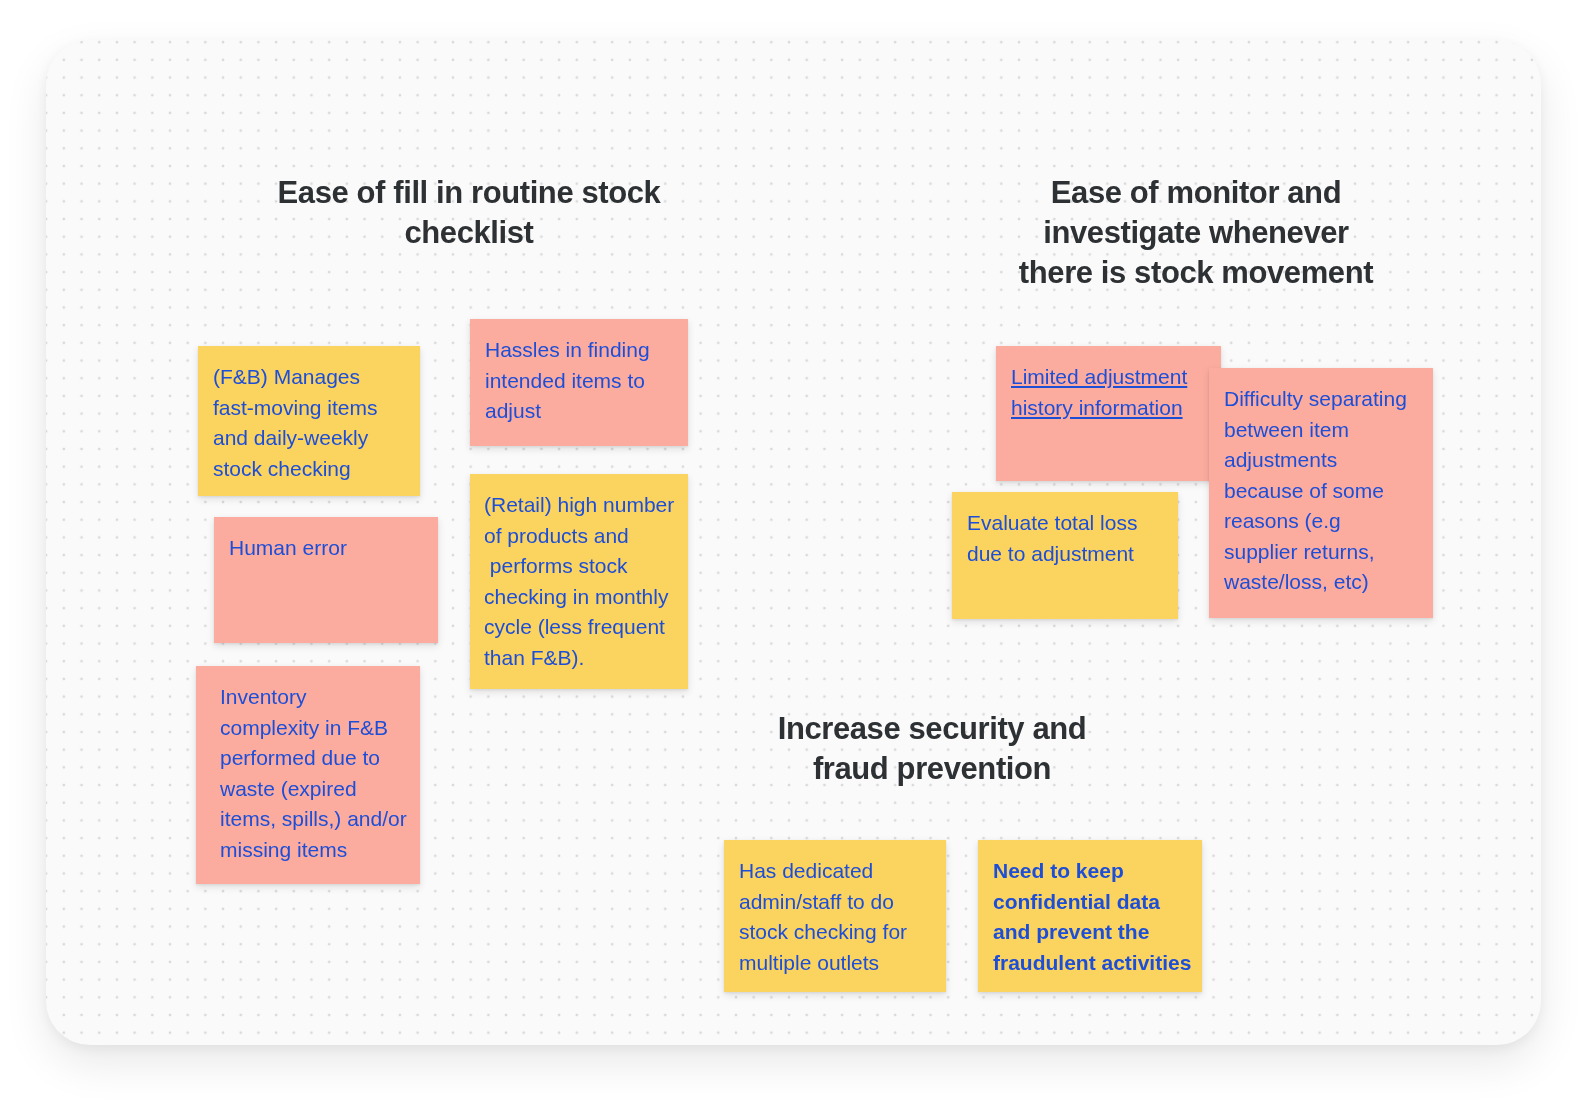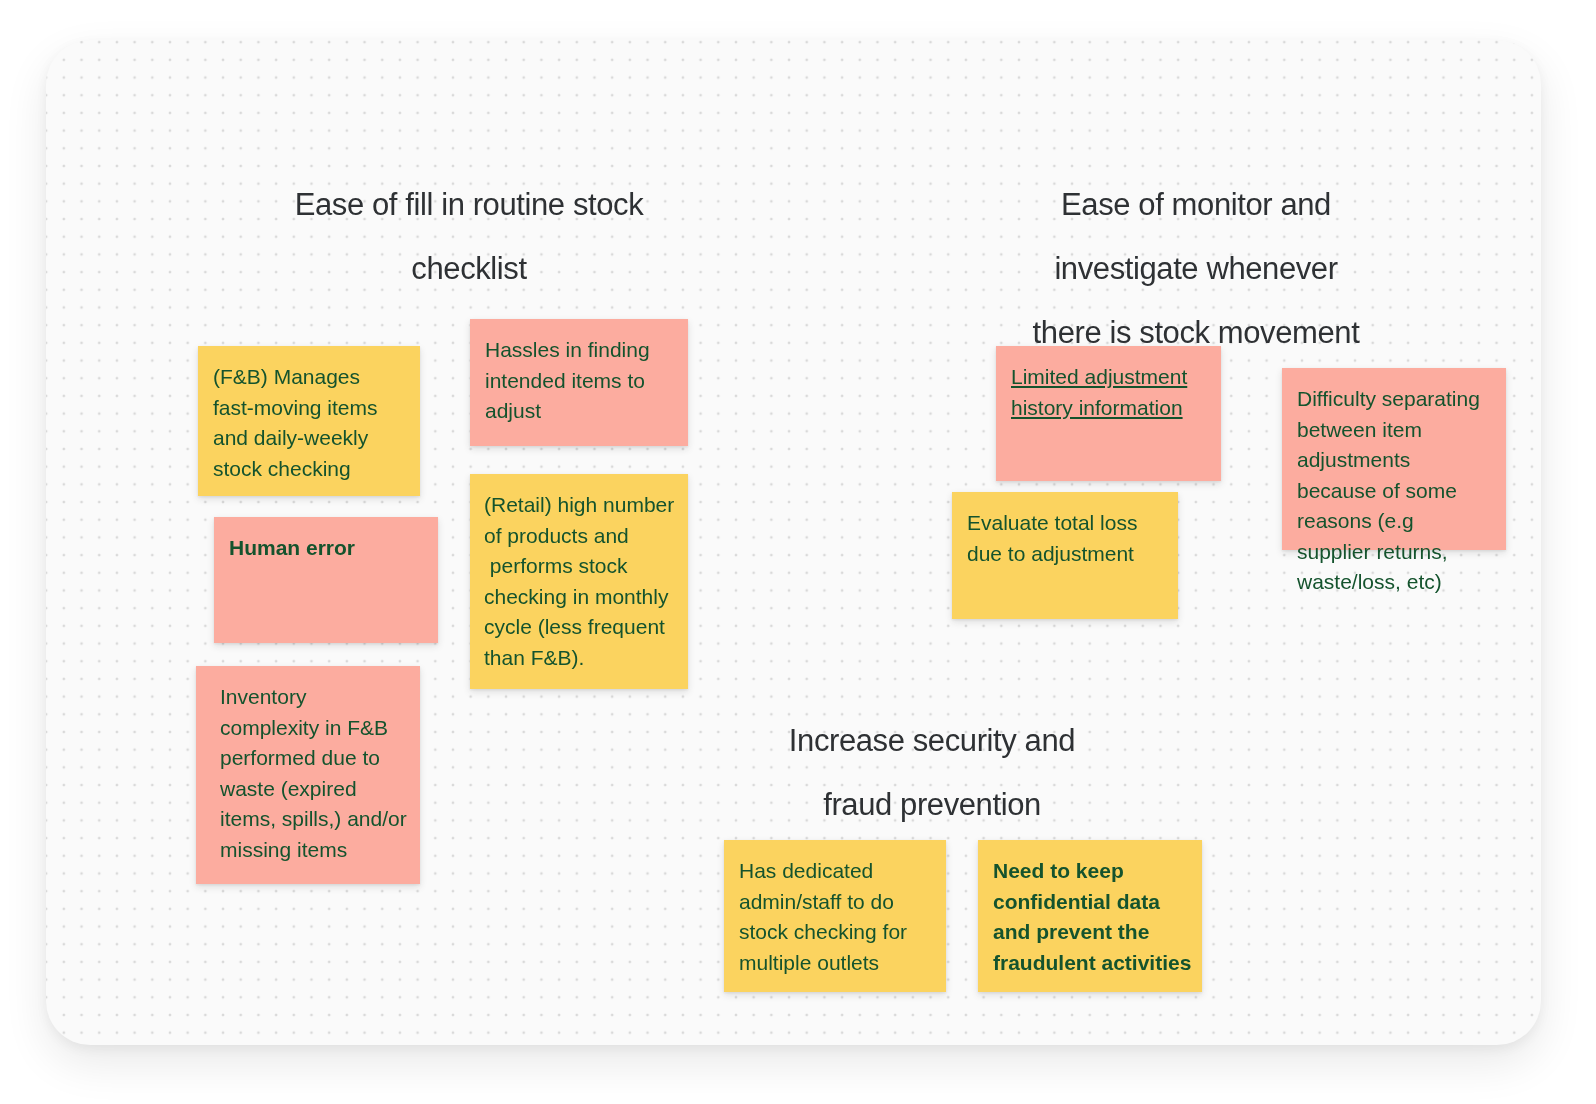--- a/index.html
+++ b/index.html
@@ -28,47 +28,47 @@
     background-image: radial-gradient(circle, #d9d9d9 1.4px, rgba(217,217,217,0) 1.6px);
     background-size: 17.7px 17.7px;
     background-position: 9px 11px;
     box-shadow: 0 18px 45px rgba(0,0,0,0.09), 0 4px 12px rgba(0,0,0,0.05);
   }
   
   .board-heading {
     position: absolute;
     text-align: center;
     font-size: 31px;
-    line-height: 64px;
-    font-weight: 400;
+    line-height: 40px;
+    font-weight: 700;
     letter-spacing: -0.4px;
     color: #2E3134;
     white-space: pre-line;
   }
   .heading-1 { left: 133px; top: 133px; width: 580px; }
   .heading-2 { left: 920px; top: 133px; width: 460px; }
   .heading-3 { left: 656px; top: 669px; width: 460px; }
   
   .note {
     position: absolute;
     box-sizing: border-box;
     padding: 16px 15px;
     font-size: 21px;
     line-height: 30.5px;
-    color: #14532d;
+    color: #1d4ed8;
     white-space: pre;
     box-shadow: 0 3px 7px rgba(40,40,40,0.13), 0 1px 2px rgba(40,40,40,0.08);
   }
   .note-a { left: 152px;  top: 306px; width: 222px; height: 150px; }
   .note-b { left: 424px;  top: 279px; width: 218px; height: 127px; }
   .note-c { left: 424px;  top: 434px; width: 218px; height: 215px; }
   .note-d { left: 168px;  top: 477px; width: 224px; height: 126px; }
   .note-e { left: 150px;  top: 626px; width: 224px; height: 218px; padding-left: 24px; }
   .note-f { left: 950px;  top: 306px; width: 225px; height: 135px; text-decoration: underline; }
-  .note-g { left: 1236px; top: 328px; width: 224px; height: 182px; }
+  .note-g { left: 1163px; top: 328px; width: 224px; height: 250px; }
   .note-h { left: 906px;  top: 452px; width: 226px; height: 127px; }
   .note-i { left: 678px;  top: 800px; width: 222px; height: 152px; }
   .note-j { left: 932px;  top: 800px; width: 224px; height: 152px; }
   
   .yellow { background-color: #FBD35F; }
   .pink   { background-color: #FCAC9F; }
 </style>
 </head>
 <body>
 
@@ -94,21 +94,21 @@
 intended items to
 adjust</div>
 
     <div class="note yellow note-c" style="background-color: rgb(251, 211, 95); padding-left: 14px;">(Retail) high number
 of products and
  performs stock
 checking in monthly
 cycle (less frequent
 than F&amp;B).</div>
 
-    <div class="note pink note-d" style="background-color: rgb(252, 172, 159); font-weight: bold;">Human error</div>
+    <div class="note pink note-d" style="background-color: rgb(252, 172, 159);">Human error</div>
 
     <div class="note pink note-e" style="background-color: rgb(252, 172, 159);">Inventory
 complexity in F&amp;B
 performed due to
 waste (expired
 items, spills,) and/or
 missing items</div>
 
     <div class="note pink note-f" style="background-color: rgb(252, 172, 159);">Limited adjustment
 history information</div>

